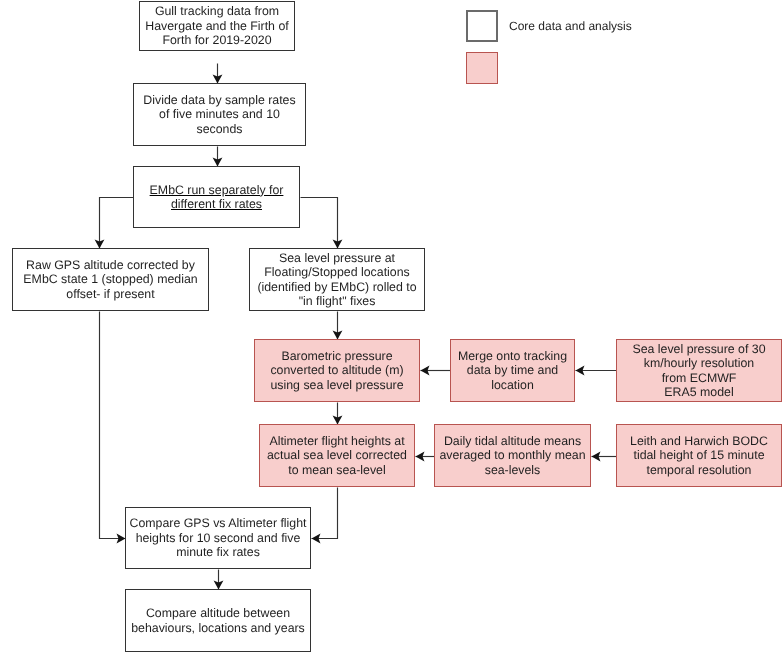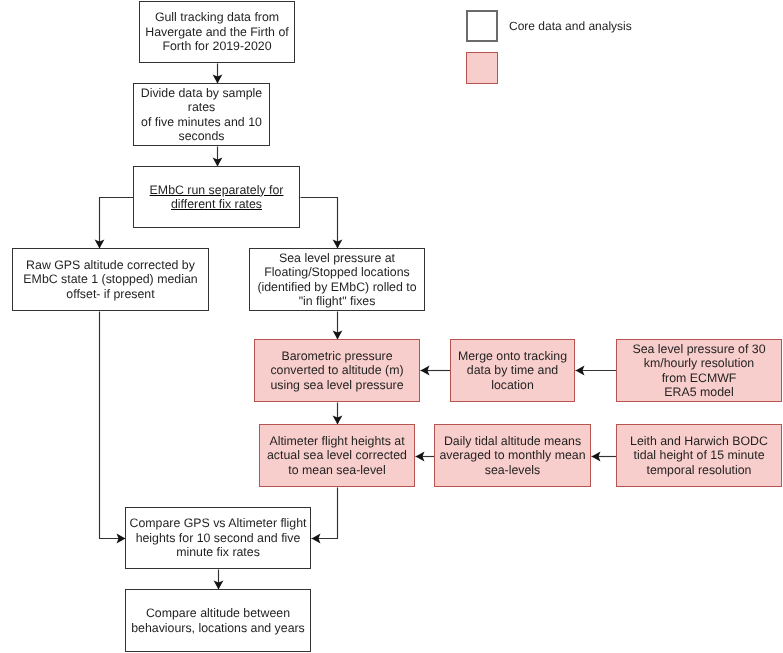--- a/index.html
+++ b/index.html
@@ -57,24 +57,24 @@
       <path d="M 218.5 589.5 L 213.6 580.5 L 218.5 582.5 L 223.4 580.5 Z" fill="#141414"></path>
     </svg>
 
   <div id="legend">
       <div class="legend-swatch core" style="left: 466px; top: 10px; width: 32px; height: 32px;"></div>
       <div class="legend-label" style="left: 509px; top: 19px;">Core data and analysis</div>
       <div class="legend-swatch env" style="left: 466px; top: 52px; width: 32px; height: 32px;"></div>
     </div>
 
   <div id="nodes">
-      <div class="node core" style="left: 139px; top: 1px; width: 156px; height: 62px;">
+      <div class="node core" style="left: 139px; top: 1px; width: 156px; height: 50px;">
         <span class="node-label">Gull tracking data from<br>Havergate and the Firth of<br>Forth for 2019-2020</span>
       </div>
-      <div class="node core" style="left: 133px; top: 83px; width: 137px; height: 63px;">
+      <div class="node core" style="left: 133px; top: 83px; width: 173px; height: 63px;">
         <span class="node-label">Divide data by sample rates<br>of five minutes and 10<br>seconds</span>
       </div>
       <div class="node core" style="left: 133px; top: 166px; width: 167px; height: 62px; text-decoration: underline;">
         <span class="node-label">EMbC run separately for<br>different fix rates</span>
       </div>
       <div class="node core" style="left: 1px; top: 248px; width: 197px; height: 63px; margin-left: 11px;">
         <span class="node-label">Raw GPS altitude corrected by<br>EMbC state 1 (stopped) median<br>offset- if present</span>
       </div>
       <div class="node core" style="left: 249px; top: 248px; width: 176px; height: 63px;">
         <span class="node-label">Sea level pressure at<br>Floating/Stopped locations<br>(identified by EMbC) rolled to<br>"in flight" fixes</span>

